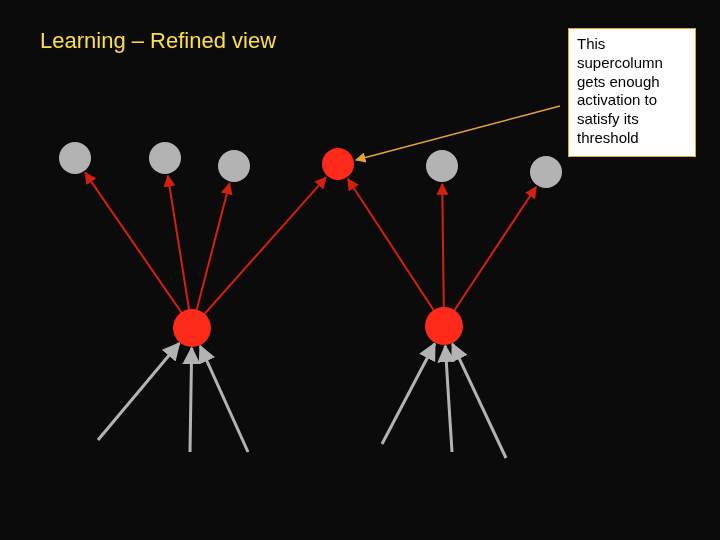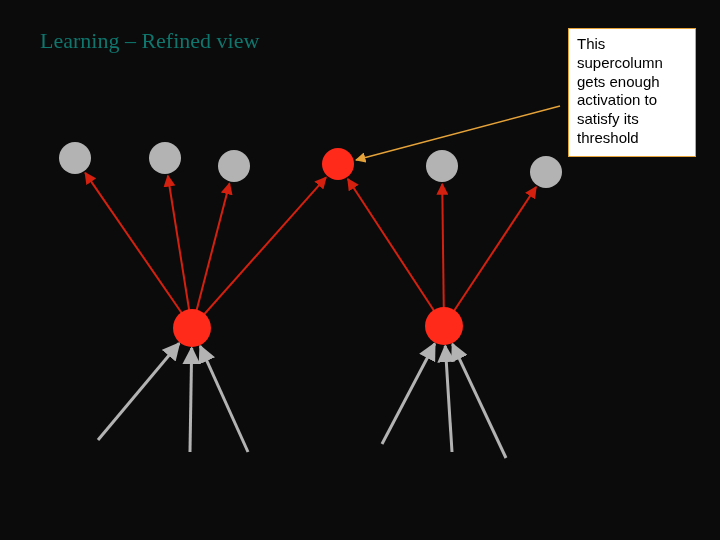--- a/index.html
+++ b/index.html
@@ -8,24 +8,23 @@
     width: 720px;
     height: 540px;
     background: #0b0b0b;
     font-family: Verdana, Geneva, sans-serif;
     overflow: hidden;
   }
   .title {
     position: absolute;
     left: 40px;
     top: 28px;
-    color: #0f766e;
+    color: #fde047;
     font-size: 22px;
     font-weight: 400;
-    font-family: Liberation Serif, serif;
   }
   .callout {
     position: absolute;
     right: 24px;
     top: 28px;
     width: 128px;
     border: 1px solid #e5a33a;
     background: #ffffff;
     color: #000000;
     font-size: 15px;

